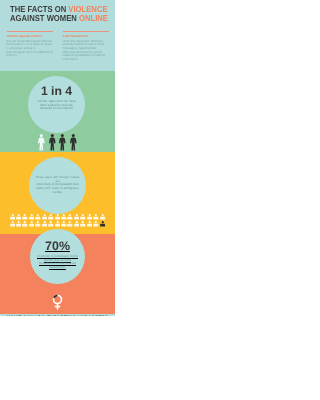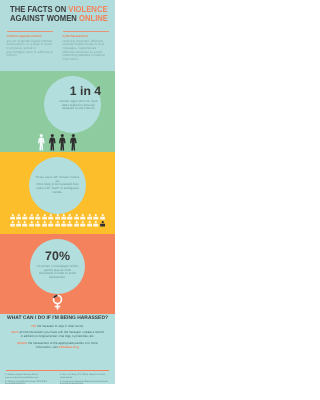--- a/index.html
+++ b/index.html
@@ -1,19 +1,19 @@
 <!DOCTYPE html>
 <html><head>
 <meta charset="utf-8">
 <style>
   html,body{margin:0;padding:0;}
   body{width:115px;height:400px;overflow:hidden;background:#ffffff;
        font-family:"Liberation Sans",sans-serif;
        -webkit-font-smoothing:antialiased;text-rendering:geometricPrecision;}
-  .page{position:relative;width:115px;height:384px;overflow:hidden;}
+  .page{position:relative;width:115px;height:316px;overflow:hidden;}
 
   
   .band{position:absolute;left:0;width:115px;}
   #band-teal-top{top:0;height:71px;background:#b2dcdb;}
   #band-green{top:71px;height:81px;background:#8ecca0;}
   #band-yellow{top:152px;height:82px;background:#fdbe2c;}
   #band-salmon{top:234px;height:80px;background:#f4825c;}
   #band-teal-bottom{top:314px;height:86px;background:#b2dedd;}
 
   
@@ -30,23 +30,23 @@
   .col .rule{height:0.8px;background:#e8937a;width:46px;margin-bottom:2.6px;}
   .col h4{margin:0 0 1.5px 0;font-size:3.05px;line-height:3.4px;font-weight:bold;
           color:#ee7f55;letter-spacing:0px;}
   .col p{margin:0;font-size:3.1px;line-height:3.72px;color:#7fabab;
          letter-spacing:-0.01px;}
 
   
   .circ{position:absolute;border-radius:50%;background:#b2dedd;
         display:flex;flex-direction:column;align-items:center;justify-content:center;
         text-align:center;box-sizing:border-box;}
-  #circ1{left:44px;top:76px;width:57px;height:57px;align-items:flex-end;}
+  #circ1{left:28px;top:76px;width:57px;height:57px;}
   #circ2{left:29px;top:157px;width:57px;height:57px;}
-  #circ3{left:30px;top:239px;width:55px;height:55px;}
+  #circ3{left:30px;top:229px;width:55px;height:55px;text-decoration:underline;}
   .big{font-weight:bold;color:#3a3a3a;}
   #circ1{justify-content:flex-start;padding-top:9.4px;}
   #circ1 .big{font-size:12.2px;line-height:12.4px;margin-bottom:2.1px;}
   #circ2 .big{font-size:11.3px;line-height:11.4px;margin:1.3px 0 1.5px 0;}
   #circ3{justify-content:flex-start;padding-top:11.2px;}
   #circ3 .big{font-size:12.4px;line-height:12.4px;margin-bottom:2.2px;}
   #circ3 .cap{width:41px;}
   .sml{font-size:2.95px;line-height:3.5px;color:#6b9a9a;width:44px;}
   .cap{font-size:3.05px;line-height:3.8px;color:#6b9a9a;width:45px;}
 

